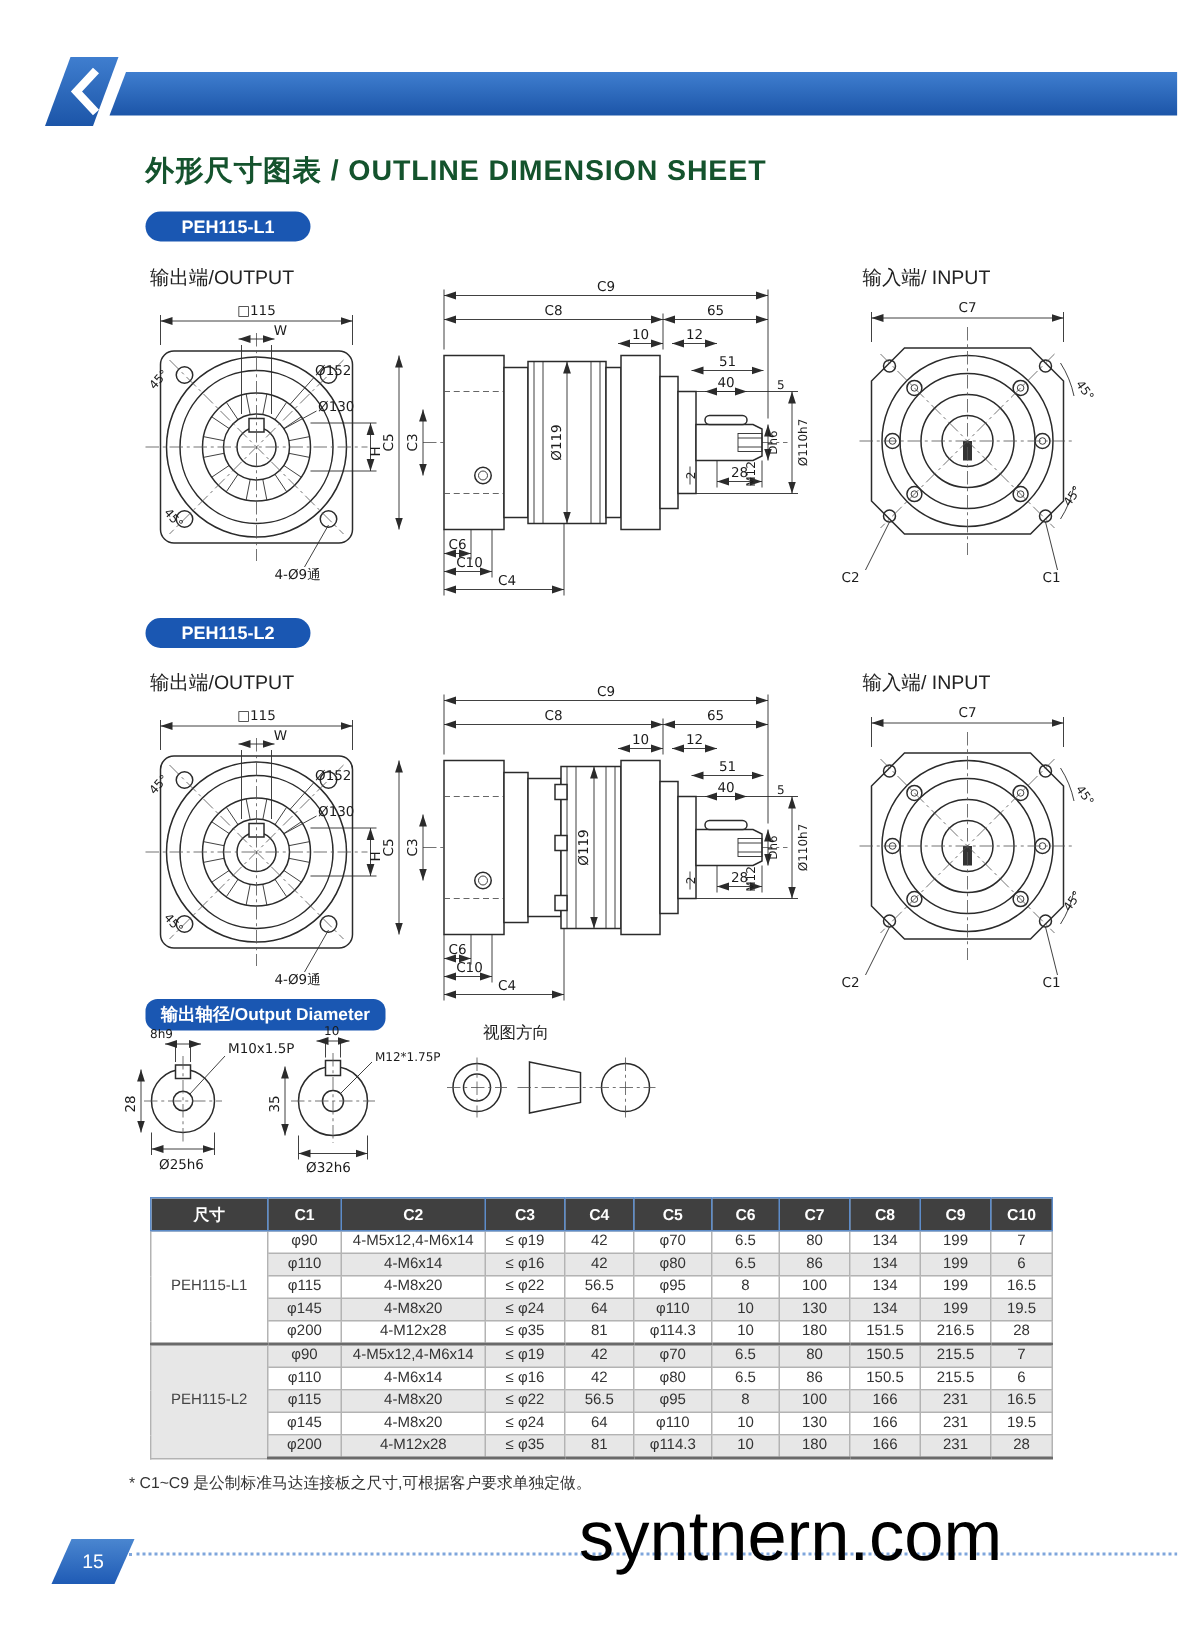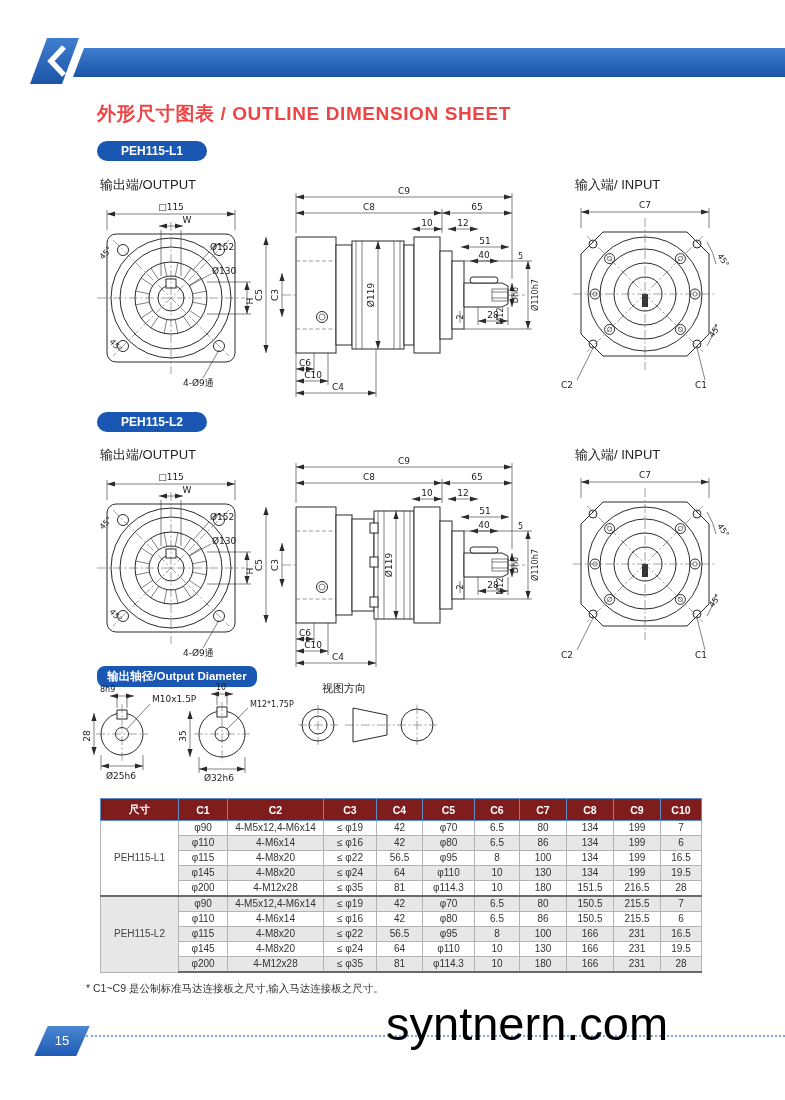--- a/index.html
+++ b/index.html
@@ -1,39 +1,39 @@
 <!DOCTYPE html>
 <html><head>
 <meta charset="utf-8">
 <style>
   html,body { margin:0; padding:0; background:#fff; }
   .page { position:relative; width:785px; height:1100px; background:#fff; overflow:hidden;
           font-family:"Liberation Sans", sans-serif; }
   svg.abs { position:absolute; }
   .title { position:absolute; left:97px; top:101px; margin:0; font-size:19px; font-weight:bold;
-           color:#ef4444; letter-spacing:0.6px; white-space:nowrap; }
+           color:#14532d; letter-spacing:0.6px; white-space:nowrap; }
   .badge { position:absolute; background:#1a57b2; color:#fff; font-weight:bold; text-align:center;
            border-radius:10px; padding:3px 0; }
   .b-l1 { left:97px; top:141px; width:110px; font-size:12px; }
   .b-l2 { left:97px; top:412px; width:110px; font-size:12px; }
   .b-shaft { left:97px; top:666px; width:160px; font-size:11.5px; border-radius:8px; }
   .view-label { position:absolute; font-size:13px; color:#222; text-align:left; white-space:nowrap; }
   
   .ln  { fill:none; stroke:#2b2b2b; stroke-width:1; }
   .lnf { fill:#fff;  stroke:#2b2b2b; stroke-width:1; }
   .thin{ fill:none; stroke:#2b2b2b; stroke-width:0.6; }
   .dim { fill:none; stroke:#2b2b2b; stroke-width:0.6; }
   .cl  { fill:none; stroke:#555; stroke-width:0.55; stroke-dasharray:9 2.5 2 2.5; }
   .hid { fill:none; stroke:#555; stroke-width:0.6; stroke-dasharray:4 2.5; }
   text.dt { font-size:9px; fill:#1b1b1b; font-family:"DejaVu Sans", sans-serif; }
   text.sm { font-size:8px; }
   .notes { position:absolute; font-size:10px; color:#333; line-height:14px; white-space:nowrap; }
   .footnote { position:absolute; font-size:10.5px; color:#333; white-space:nowrap; }
   table.dims { position:absolute; left:100px; top:798px; border-collapse:collapse; table-layout:fixed; }
-  table.dims th { background:#7f1d1d; color:#fff; border:1px solid #5d8cc9; font-size:10.5px;
+  table.dims th { background:#404040; color:#fff; border:1px solid #5d8cc9; font-size:10.5px;
                   font-weight:bold; height:21px; padding:0; }
   table.dims td { border:1px solid #b3b3b3; font-size:10px; color:#333; text-align:center;
                   height:12px; line-height:12px; padding:1px 2px; background:#fff; }
   table.dims tr.alt td { background:#e7e7e7; }
   table.dims td.gname { background:#fff; color:#444; }
   table.dims tr.group-start td { border-top:2px solid #6a6a6a; }
   table.dims tbody tr:last-child td { border-bottom:2px solid #6a6a6a; }
   .pagenum { position:absolute; left:41px; top:1026px; width:42px; height:30px;
              background:linear-gradient(180deg,#4a86d0,#1f5bb5); transform:skewX(-24deg); }
   .pagenum span { display:block; transform:skewX(24deg); text-align:center; line-height:30px;
@@ -626,21 +626,21 @@
           <td>φ114.3</td>
           <td>10</td>
           <td>180</td>
           <td>166</td>
           <td>231</td>
           <td>28</td>
         </tr>
       </tbody>
   </table>
 
-  <div class="footnote" style="left:86px;top:982px">* C1~C9 是公制标准马达连接板之尺寸,输入马达连接板之尺寸。</div>
+  <div class="footnote" style="left:86px;top:982px">* C1~C9 是公制标准马达连接板之尺寸,可根据客户要求单独定做。</div>
 
   <div class="dotline"></div>
   <div class="pagenum">
     <span>15</span>
   </div>
   <div class="watermark">syntnern.com</div>
 
 </div>
 
 </body></html>

